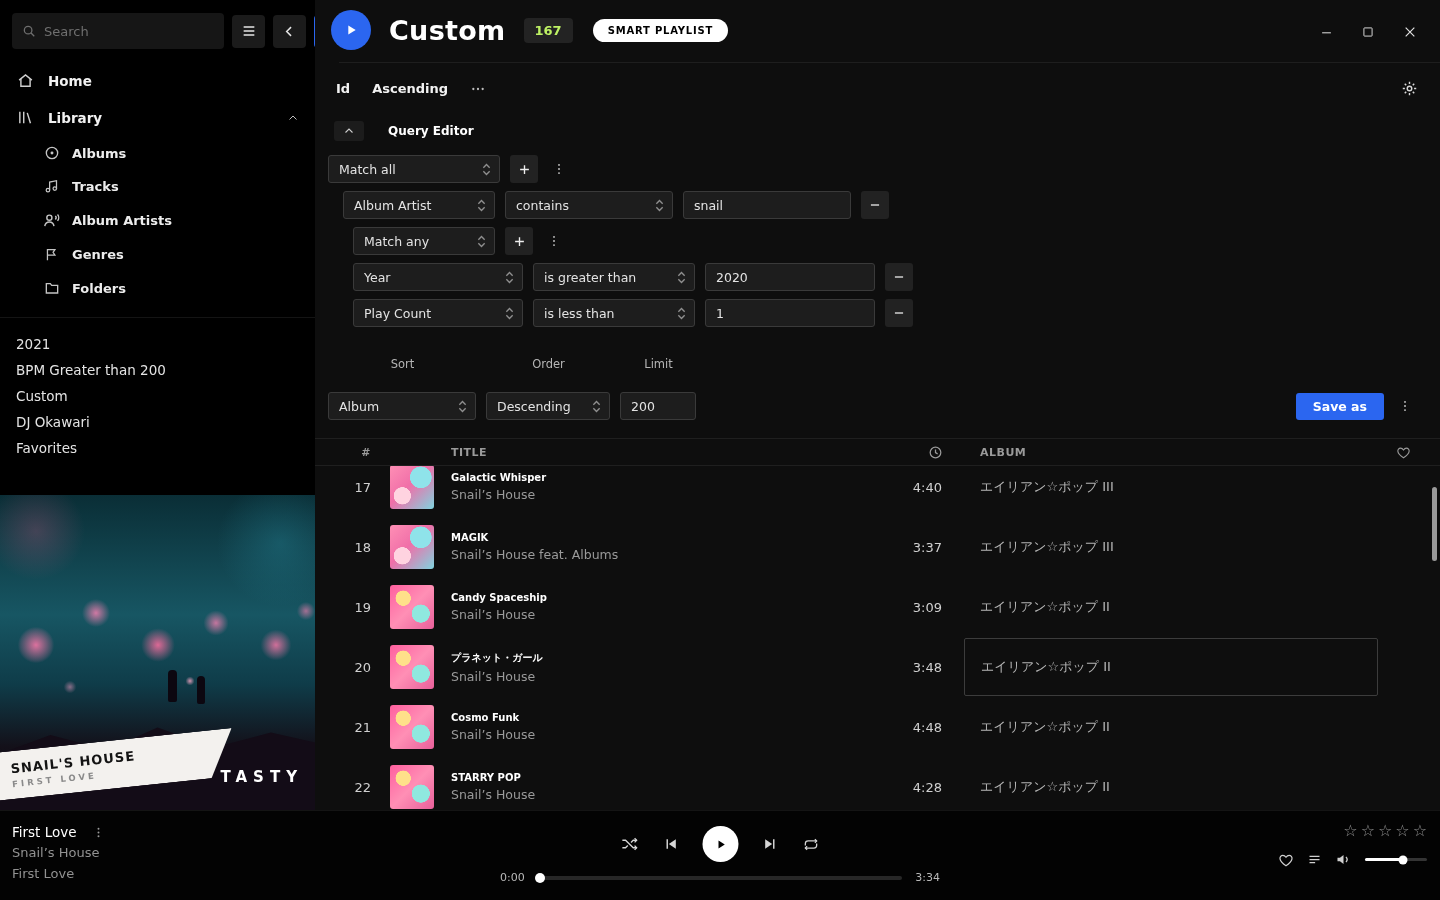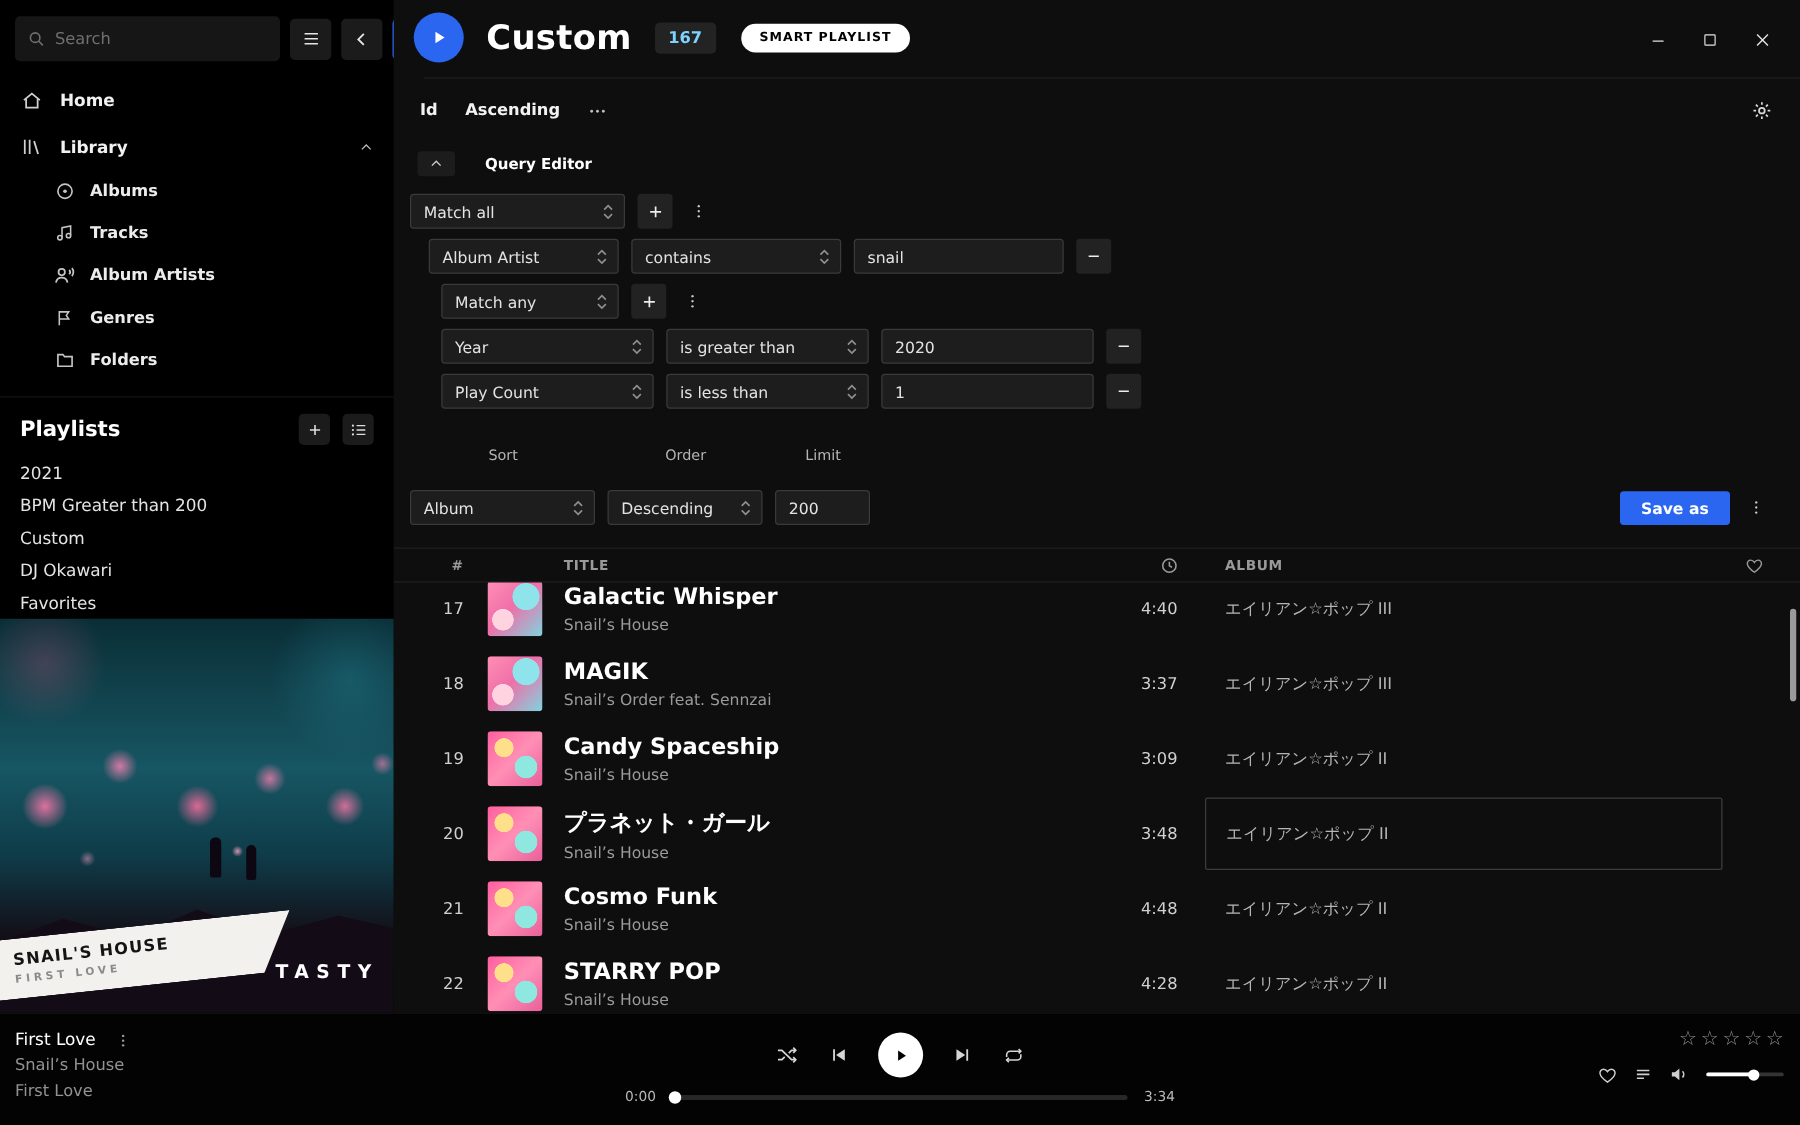--- a/index.html
+++ b/index.html
@@ -55,21 +55,21 @@
     transform:rotate(-6deg); transform-origin:left bottom; clip-path:polygon(0 0,100% 0,90% 100%,0 100%); }
   .ribbon .r-artist { color:#141414; font-weight:800; font-size:13px; letter-spacing:1px; }
   .ribbon .r-album { color:#8a8a8a; font-weight:700; font-size:8.5px; letter-spacing:3px; margin-top:3px; }
   .brand { position:absolute; right:12px; bottom:24px; color:#fff; font-weight:700; font-size:15px; letter-spacing:6px; }
 
   
   .main { position:absolute; left:315px; top:0; width:1125px; height:810px; background:#0e0e0e; overflow:hidden; }
   .m-header { display:flex; align-items:center; padding:10px 14px 0 16px; }
   .play-circle { width:40px; height:40px; border-radius:50%; background:var(--accent); display:flex; align-items:center; justify-content:center; flex:0 0 auto; }
   .m-title { font-size:27px; font-weight:800; letter-spacing:.3px; margin-left:18px; }
-  .count-badge { margin-left:18px; background:#232323; border-radius:4px; padding:5px 11px; font-size:13px; font-weight:700; color:#7dd3fc; }
+  .count-badge { margin-left:18px; background:#232323; border-radius:4px; padding:5px 11px; font-size:13px; font-weight:700; color:#bef264; }
   .smart-badge { margin-left:20px; background:#fff; color:#000; border-radius:12px; padding:6px 15px; font-size:10px; font-weight:800; letter-spacing:.8px; }
   .win-controls { margin-left:auto; display:flex; gap:27px; align-self:flex-start; margin-top:14px; color:#e3e3e3; padding-right:8px; }
   .m-divider { height:1px; background:#1e1e1e; margin:12px 0 0 24px; }
 
   .sort-row { display:flex; align-items:center; gap:22px; padding:17px 22px 0 21px; font-size:13px; font-weight:700; color:#f2f2f2; }
   .sort-row .dim { color:#bdbdbd; display:flex; }
   .sort-row .gear { margin-left:auto; color:#d8d8d8; display:flex; }
 
   .qe-head { display:flex; align-items:center; gap:24px; margin:24px 0 14px 19px; }
   .qe-collapse { width:30px; height:20px; background:#1c1c1c; border-radius:3px; color:#cfcfcf; display:flex; align-items:center; justify-content:center; }
@@ -104,21 +104,21 @@
   .trow:first-child { margin-top:-9px; }
   .c-num { text-align:right; font-size:13px; color:#d0d0d0; }
   .art { width:44px; height:44px; border-radius:3px; margin-left:19px; }
   .art-a { background:radial-gradient(circle at 70% 28%,#8fe3ea 0 24%,transparent 25%),
            radial-gradient(circle at 28% 70%,#ffd3e0 0 19%,transparent 20%),
            linear-gradient(135deg,#ff8fb5 0%,#f06fa8 45%,#7fd4e0 100%); }
   .art-b { background:radial-gradient(circle at 30% 30%,#ffe08a 0 17%,transparent 18%),
            radial-gradient(circle at 70% 65%,#8fe8df 0 21%,transparent 22%),
            linear-gradient(135deg,#ff5f9e 0%,#ff8fb5 50%,#e85f9a 100%); }
   .c-title { padding-left:18px; }
-  .c-title .t1 { font-size:18px; font-weight:600; color:#fff; }
+  .c-title .t1 { font-size:10px; font-weight:600; color:#fff; }
   .c-title .t2 { font-size:12.5px; color:#9a9a9a; margin-top:4px; }
   .c-dur { text-align:right; padding-right:4px; font-size:13px; color:#d0d0d0; }
   .c-album { font-size:13px; color:#b5b5b5; }
   .album-cell.outlined { margin-left:-16px; padding-left:16px; width:414px; height:58px;
     display:flex; align-items:center; border:1px solid #3c3c3c; border-radius:2px; }
   .scroll-thumb { position:absolute; right:3px; top:487px; width:5px; height:74px; background:#9a9a9a; border-radius:3px; }
 
   
   .playerbar { position:absolute; left:0; bottom:0; width:1440px; height:90px; background:#030303; border-top:1px solid #141414; }
   .pb-left { position:absolute; left:12px; top:13px; }
@@ -235,34 +235,20 @@
   <div class="lib-sub">
     <span class="nicon">
       <svg width="16" height="16" viewBox="0 0 24 24" fill="none" stroke="currentColor" stroke-width="2">
           <path d="M3.5 19.5V5.5h6l2 2.5h9v11.5z"></path>
         </svg>
     </span>
     <span>Folders</span>
   </div>
 
   <div class="playlists">
-    <div class="pl-head">
-      <span class="pl-title">Playlists</span>
-      <button class="sm-btn">
-        <svg width="14" height="14" viewBox="0 0 24 24" fill="none" stroke="currentColor" stroke-width="2.2">
-            <path d="M12 5v14M5 12h14"></path>
-          </svg>
-      </button>
-      <button class="sm-btn">
-        <svg width="14" height="14" viewBox="0 0 24 24" fill="none" stroke="currentColor" stroke-width="2">
-            <path d="M9 6h12M9 12h12M9 18h12"></path>
-            <path d="M4 6h.01M4 12h.01M4 18h.01" stroke-width="3" stroke-linecap="round"></path>
-          </svg>
-      </button>
-    </div>
     <div class="pl-item">2021</div>
     <div class="pl-item">BPM Greater than 200</div>
     <div class="pl-item">Custom</div>
     <div class="pl-item">DJ Okawari</div>
     <div class="pl-item">Favorites</div>
   </div>
 
   <div class="cover">
     <div class="lights"></div>
     <div class="rock"></div>
@@ -515,21 +501,21 @@
       <div class="c-album">エイリアン☆ポップ III</div>
       <div></div>
     </div>
     <div class="trow tgrid">
       <div class="c-num">18</div>
       <div>
           <div class="art art-a"></div>
         </div>
       <div class="c-title">
         <div class="t1">MAGIK</div>
-        <div class="t2">Snail’s Order feat. Sennzai</div>
+        <div class="t2">Snail’s House feat. Albums</div>
       </div>
       <div class="c-dur">3:37</div>
       <div></div>
       <div class="c-album">エイリアン☆ポップ III</div>
       <div></div>
     </div>
     <div class="trow tgrid">
       <div class="c-num">19</div>
       <div>
           <div class="art art-b"></div>

